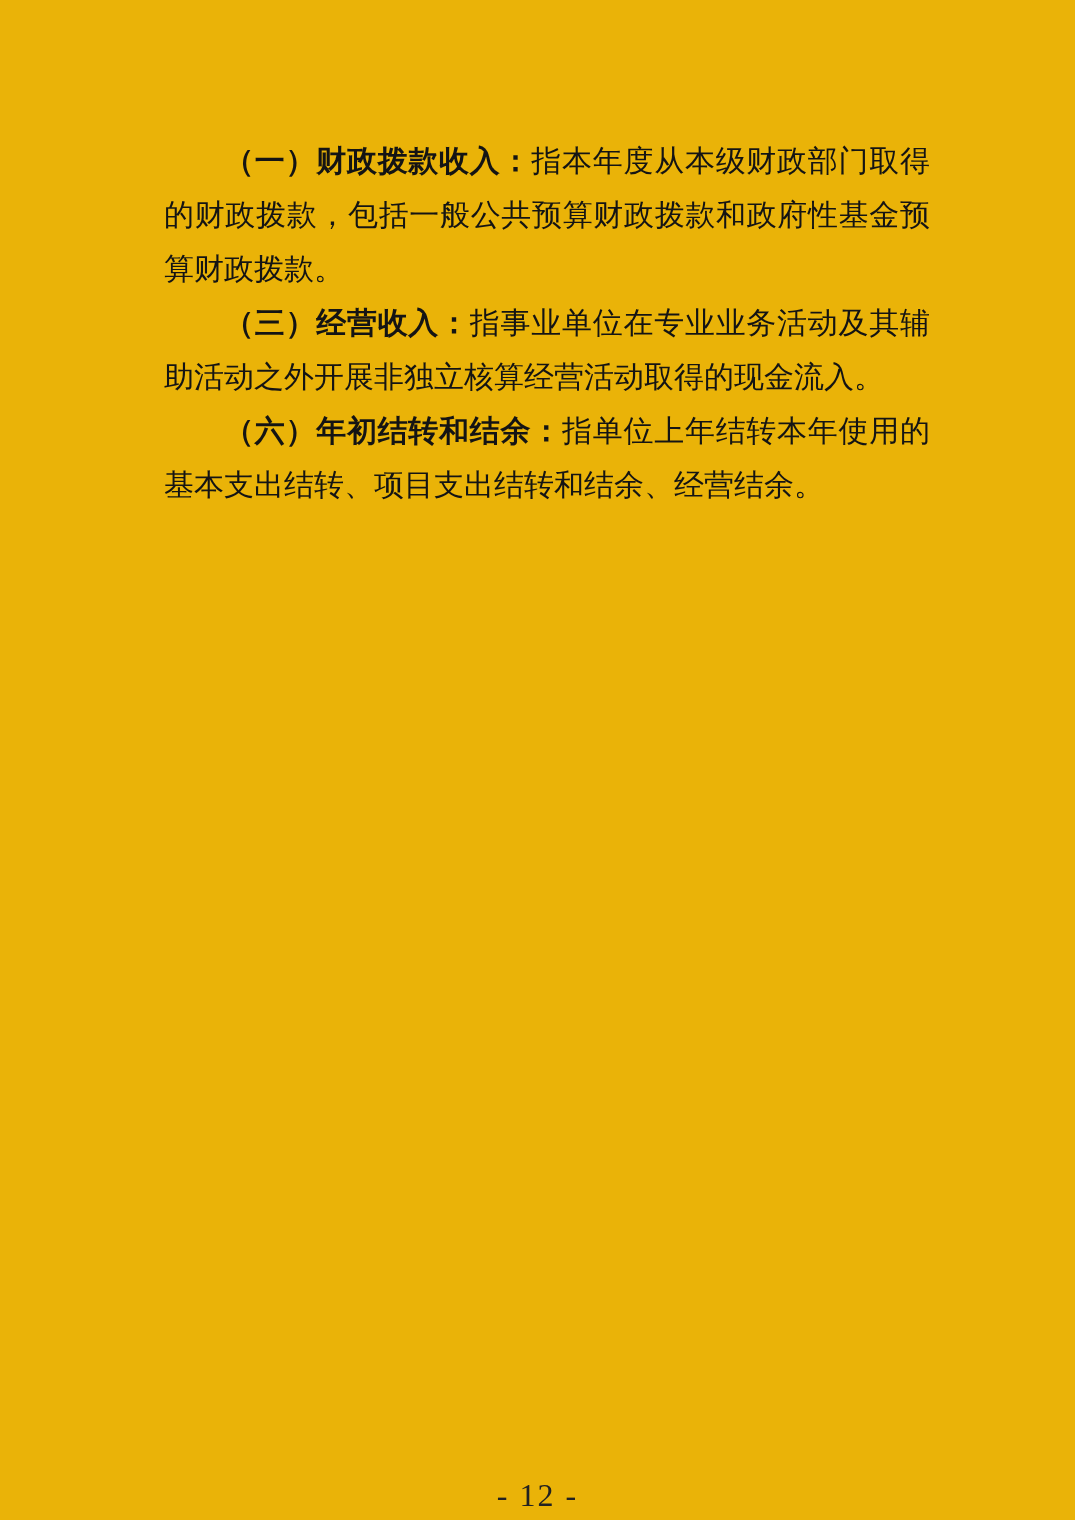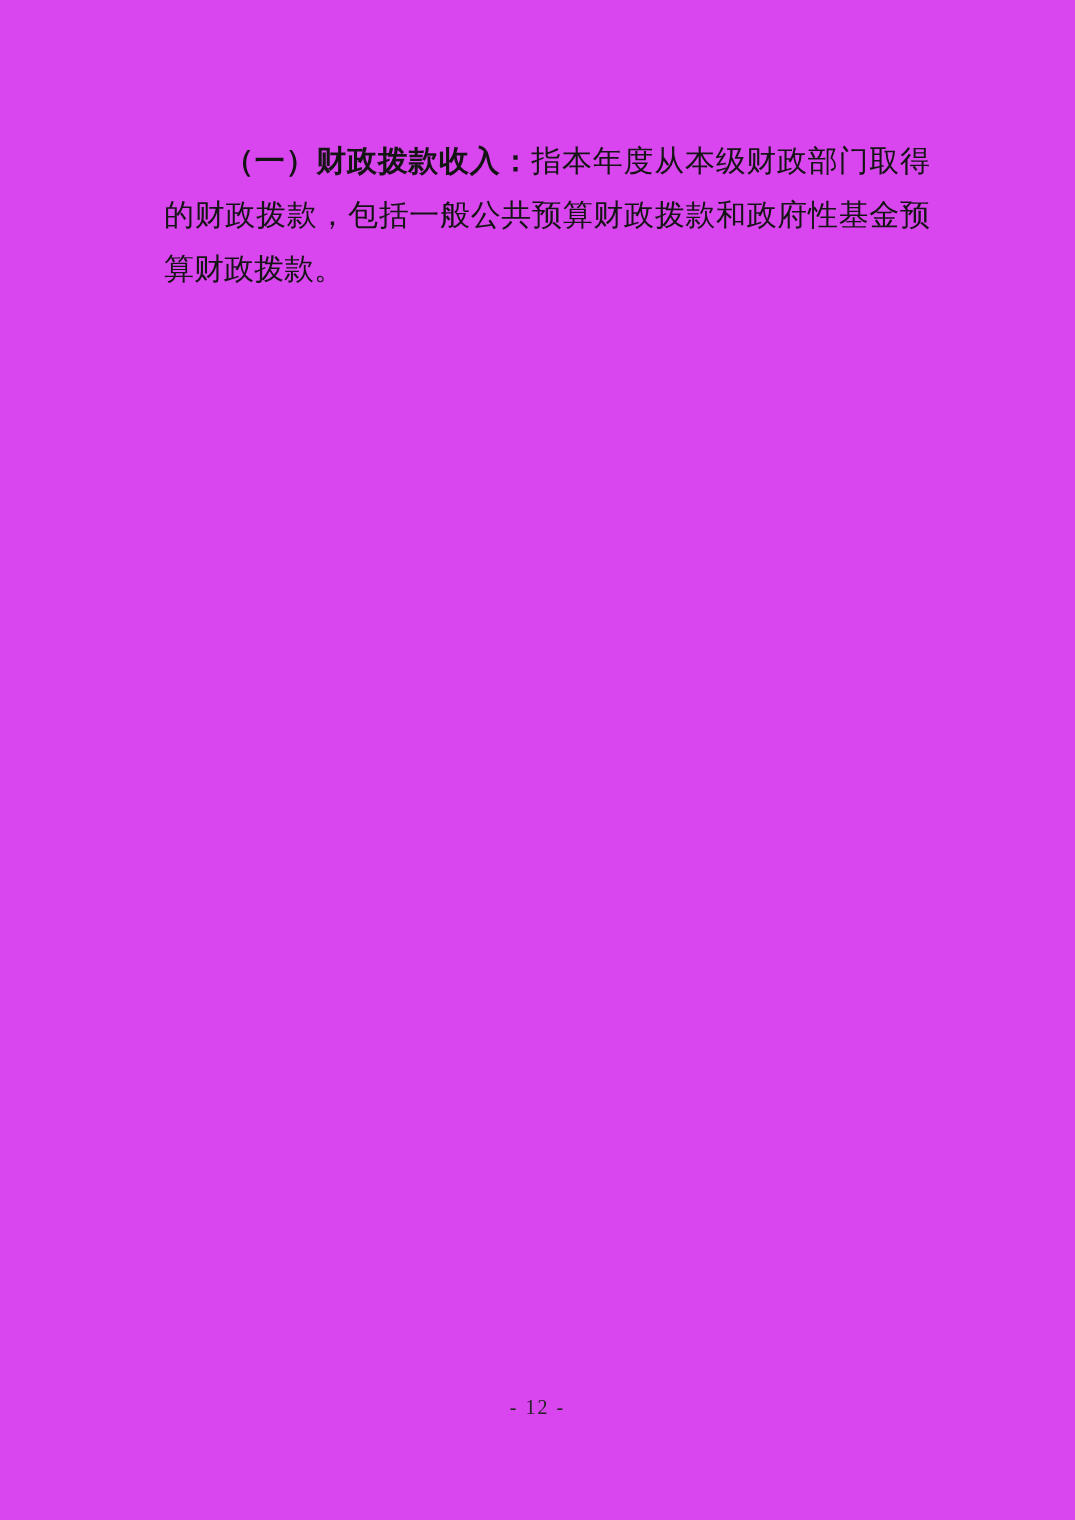--- a/index.html
+++ b/index.html
@@ -4,21 +4,21 @@
 <style>
   html, body {
     margin: 0;
     padding: 0;
     background: #ffffff;
   }
   .page {
     position: relative;
     width: 1075px;
     height: 1520px;
-    background: #d946ef;
+    background: #eab308;
     overflow: hidden;
     font-family: "Liberation Serif", "DejaVu Serif", serif;
   }
   .content {
     position: absolute;
     left: 164px;
     top: 134px;
     width: 766px;
   }
   .para {
@@ -31,39 +31,41 @@
     text-justify: inter-character;
     text-indent: 2em;
     word-break: break-all;
   }
   .para .head {
     font-weight: 700;
   }
   .page-number {
     position: absolute;
     left: 0;
-    top: 1396px;
+    top: 1477px;
     width: 100%;
     text-align: center;
-    font-size: 20px;
+    font-size: 32px;
     letter-spacing: 2px;
     color: #222222;
   }
 </style>
 </head>
 <body>
 
 <div class="page">
 
   <div class="content">
 
     <p class="para"><span class="head">（一）财政拨款收入：</span><span>指本年度从本级财政部门取得的财政拨款，包括一般公共预算财政拨款和政府性基金预算财政拨款。</span></p>
 
 
+    <p class="para"><span class="head">（三）经营收入：</span><span>指事业单位在专业业务活动及其辅助活动之外开展非独立核算经营活动取得的现金流入。</span></p>
 
 
 
+    <p class="para"><span class="head">（六）年初结转和结余：</span><span>指单位上年结转本年使用的基本支出结转、项目支出结转和结余、经营结余。</span></p>
 
   </div>
 
   <div class="page-number">- 12 -</div>
 
 </div>
 
 </body></html>

